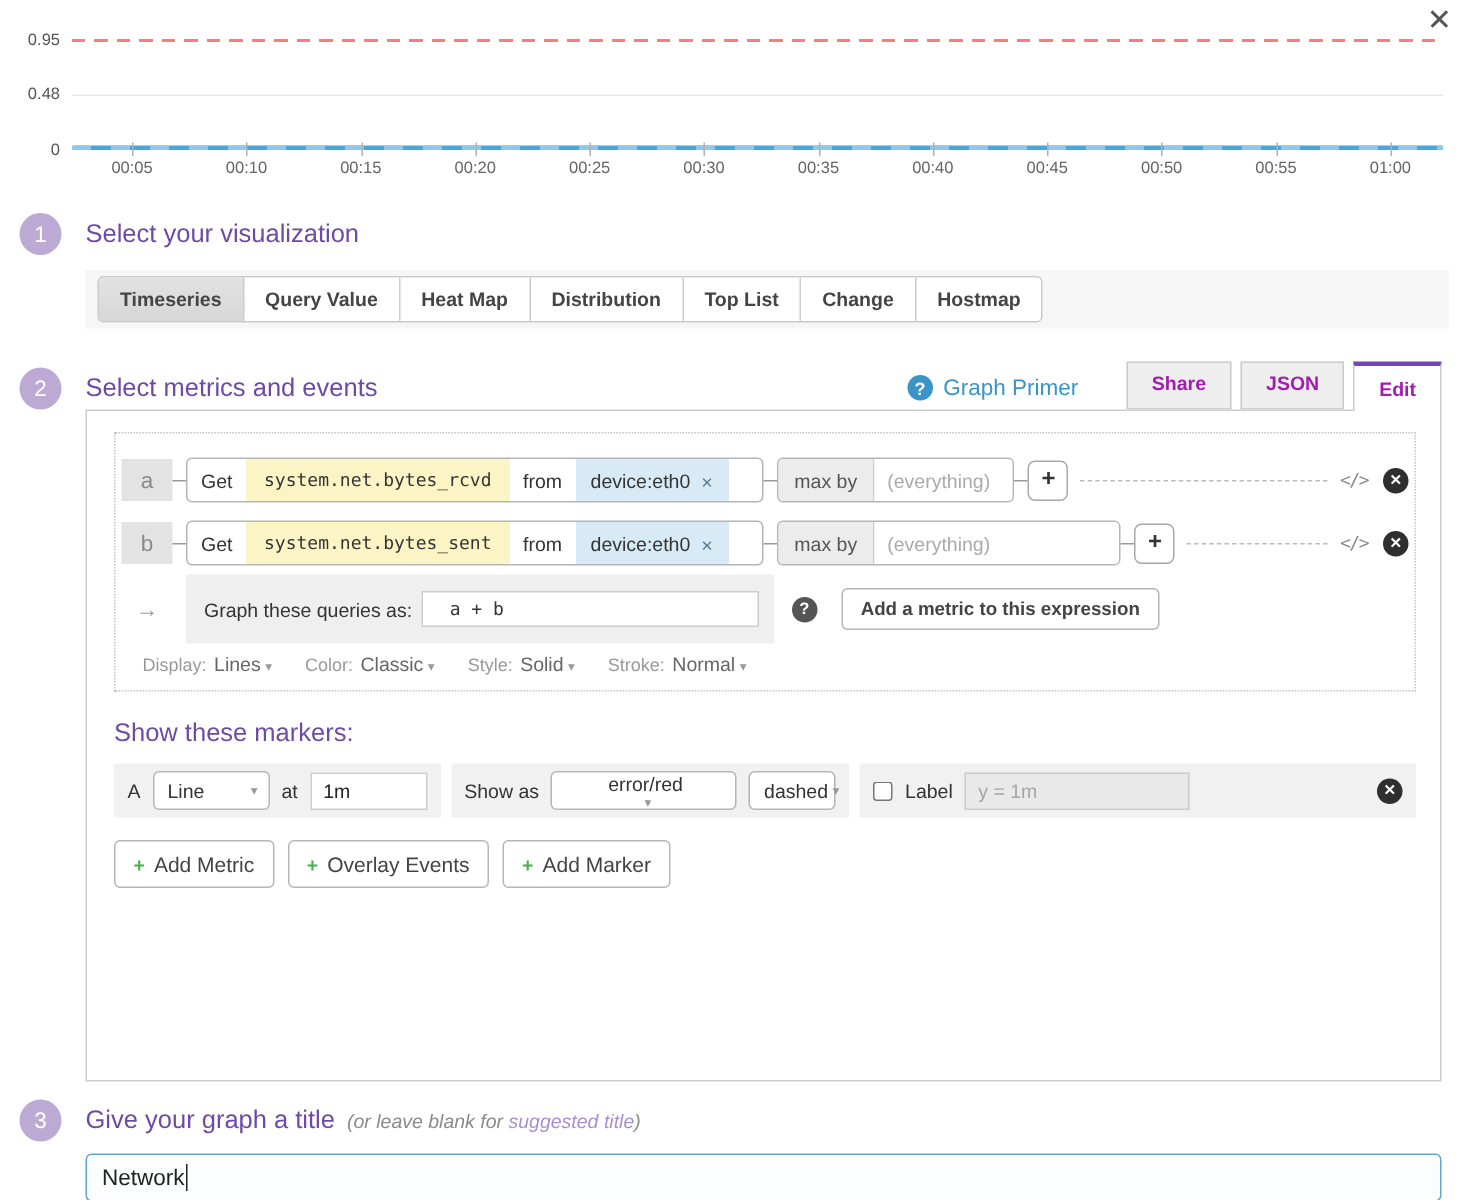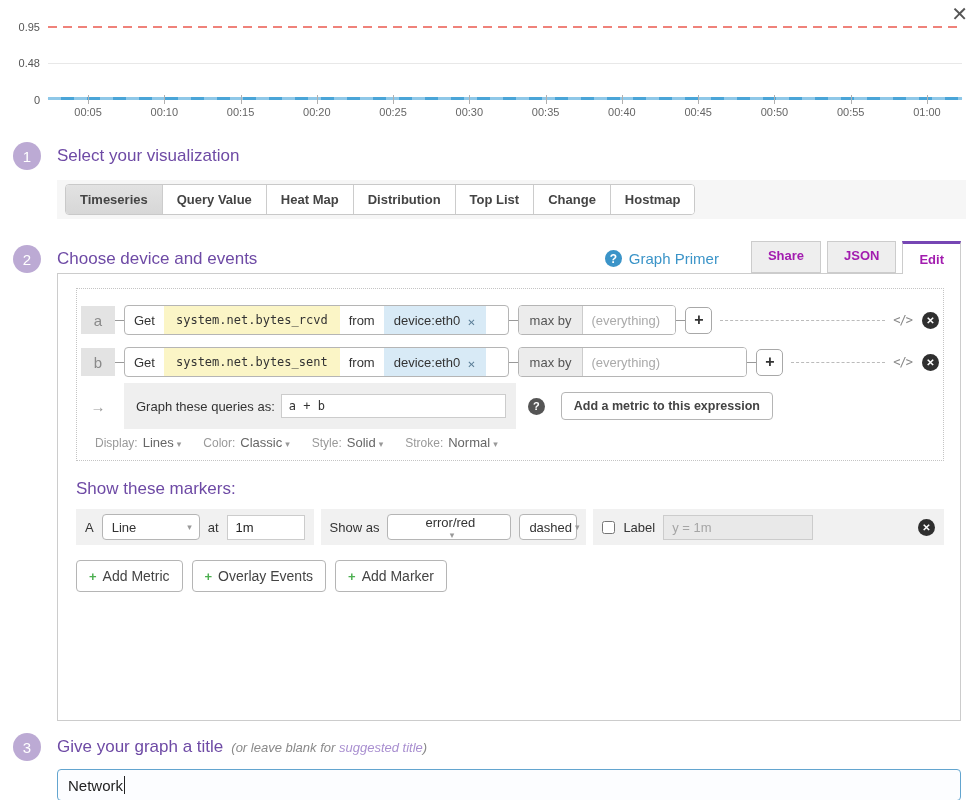--- a/index.html
+++ b/index.html
@@ -91,41 +91,41 @@
   .remove-icon { width:17px; height:17px; border-radius:50%; background:#2f2f2f; color:#fff;
     font-size:10px; display:flex; align-items:center; justify-content:center; cursor:pointer;
     flex:none; font-weight:bold; }
 
   .expr-row { display:flex; align-items:center; margin:14px 0 4px 0; height:30px; }
   .expr-arrow { width:34px; text-align:center; color:#999; font-size:15px; flex:none; }
   .expr-bar { display:flex; align-items:center; background:#efefef; height:46px;
     padding:0 10px 0 12px; margin-left:9px; }
   .expr-label { font-size:13px; color:#333; }
   .expr-input { width:225px; height:24px; border:1px solid #ccc; background:#fff; margin-left:6px;
-    font-family:"DejaVu Sans Mono",monospace; font-size:12px; color:#333; padding:0 7px; outline:none; }
+    font-family:"DejaVu Sans Mono",monospace; font-size:12px; color:#333; padding:0 18px; outline:none; }
   .help-circle { width:17px; height:17px; border-radius:50%; background:#555; color:#fff;
     font-size:11px; font-weight:bold; display:flex; align-items:center; justify-content:center;
     margin-left:12px; cursor:pointer; flex:none; }
   .expr-add-btn { margin-left:16px; border:1px solid #b5b5b5; border-radius:4px; background:#fff;
     font-size:12.5px; font-weight:bold; color:#444; padding:6px 12px; cursor:pointer; }
 
   .display-row { display:flex; align-items:center; margin:14px 0 4px 14px; }
   .disp-label { font-size:12px; color:#999; margin-right:5px; }
   .disp-value { font-size:13px; color:#666; margin-right:22px; cursor:pointer; }
   .caret-down { font-size:9px; color:#999; margin-left:3px; }
 
   .markers-heading { font-size:17px; color:#6e4aa5; font-weight:400; margin:18px 0 10px 0; }
   .marker-row { display:flex; gap:7px; align-items:stretch; }
   .mseg { background:#f1f1f1; display:flex; align-items:center; padding:5px 9px; gap:8px; }
   .mseg-grow { flex:1; }
   .m-label { font-size:13px; color:#333; }
   .select-box { background:#fff; border:1px solid #b5b5b5; border-radius:4px; height:26px;
     display:flex; align-items:center; justify-content:space-between; padding:0 7px 0 9px;
     font-size:13px; color:#333; cursor:pointer; }
-  .sel-line { width:98px; } .sel-style { width:124px;flex-direction:column; } .sel-dash { width:58px; }
+  .sel-line { width:78px; } .sel-style { width:124px;flex-direction:column; } .sel-dash { width:58px; }
   .at-input { width:78px; height:25px; border:1px solid #ccc; background:#fff; padding:0 8px;
     font-size:13px; color:#222; outline:none; }
   .m-checkbox { width:13px; height:13px; }
   .label-input { width:150px; height:25px; border:1px solid #ccc; background:#e9e9e9;
     padding:0 8px; font-size:13px; color:#999; }
   .label-input::placeholder { color:#a5a5a5; }
   .m-spacer { flex:1; }
 
   .add-row { display:flex; gap:9px; margin-top:15px; }
   .add-btn { background:#fff; border:1px solid #b5b5b5; border-radius:4px; padding:7px 12px;
@@ -220,21 +220,21 @@
     <span class="viz-tab">Distribution</span>
     <span class="viz-tab">Top List</span>
     <span class="viz-tab">Change</span>
     <span class="viz-tab">Hostmap</span>
   </div>
 </div>
 
 <div class="metrics-header">
   <div class="step-row">
     <div class="step-circle">2</div>
-    <div class="step-title">Choose device and events</div>
+    <div class="step-title">Select metrics and events</div>
   </div>
   <div class="mh-right">
     <div class="primer-link">
       <span class="q-circle">?</span>
       <span>Graph Primer</span>
     </div>
     <div class="editor-tabs">
       <span class="etab">Share</span>
       <span class="etab">JSON</span>
       <span class="etab active">Edit</span>

